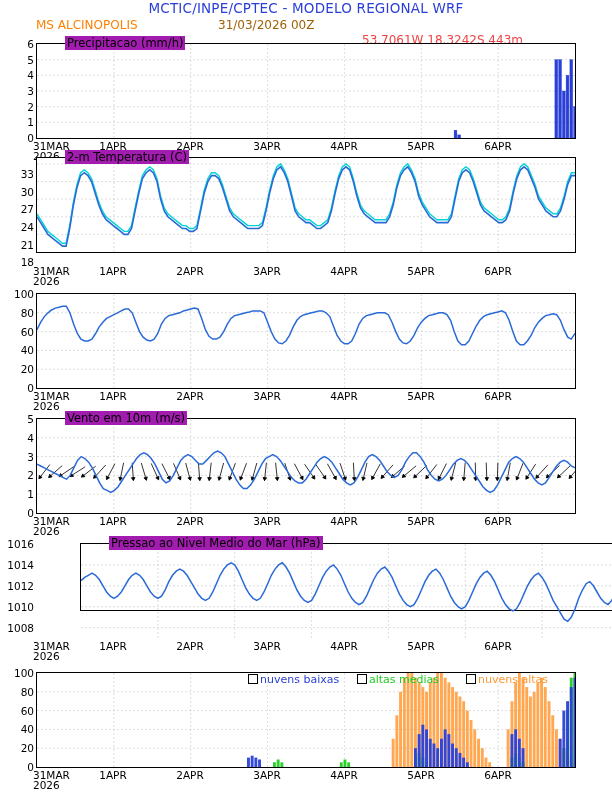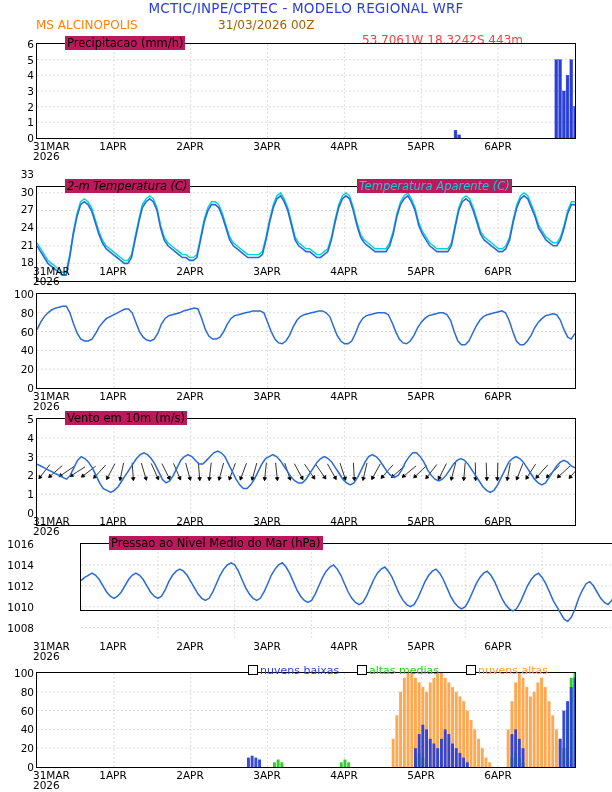--- a/index.html
+++ b/index.html
@@ -2,27 +2,27 @@
 <html><head>
 <meta charset="utf-8">
 <style>
   html,body{margin:0;padding:0;background:#ffffff;}
   body{width:612px;height:792px;font-family:"DejaVu Sans",sans-serif;position:relative;overflow:hidden;}
   .hdr{position:absolute;left:0;top:0;width:612px;text-align:center;color:#2a3fd8;font-size:13.5px;letter-spacing:.2px;}
   .sub-left{position:absolute;left:36px;top:18px;color:#ff8000;font-size:12px;}
   .sub-mid{position:absolute;left:218px;top:18px;color:#a16207;font-size:12px;}
   .sub-right{position:absolute;left:362px;top:33px;color:#ef4444;font-size:12px;}
   .panel{position:absolute;left:36px;width:540px;border:1px solid #000;box-sizing:border-box;background:#fff;}
-  .ptitle{position:absolute;font-size:11.5px;color:#000;background:#be185d;padding:0 2px;white-space:nowrap;}
+  .ptitle{position:absolute;font-size:11.5px;color:#000;background:#a21caf;padding:0 2px;white-space:nowrap;}
   .ptitle.cyan{color:#00d5d5;}
   .ylab{position:absolute;right:0;font-size:10.5px;color:#000;text-align:right;transform:translateY(-50%);width:34px;padding-right:3px;}
   .xlab{position:absolute;font-size:10.5px;color:#000;transform:translateX(-50%);}
   .xlab2{position:absolute;font-size:10.5px;color:#000;}
   svg{display:block;}
-  .legend{position:absolute;font-size:11px;white-space:nowrap;}
+  .legend{position:absolute;font-size:11px;white-space:nowrap;margin-top:9px;}
   .lg-sw{display:inline-block;width:8px;height:8px;border:1px solid #000;margin-right:2px;vertical-align:-1px;}
 </style>
 </head>
 <body>
 
 <div class="hdr">MCTIC/INPE/CPTEC - MODELO REGIONAL WRF</div>
 <div class="sub-left">MS ALCINOPOLIS</div>
 <div class="sub-mid">31/03/2026 00Z</div>
 <div class="sub-right">53.7061W 18.3242S 443m</div>
 
@@ -63,40 +63,39 @@
 <div class="ylab" style="left:0;top:138px;">0</div>
 <div class="xlab2" style="left:33px;top:140px;">31MAR</div>
 <div class="xlab" style="left:113px;top:140px;">1APR</div>
 <div class="xlab" style="left:190px;top:140px;">2APR</div>
 <div class="xlab" style="left:267px;top:140px;">3APR</div>
 <div class="xlab" style="left:344px;top:140px;">4APR</div>
 <div class="xlab" style="left:421px;top:140px;">5APR</div>
 <div class="xlab" style="left:498px;top:140px;">6APR</div>
 <div class="xlab2" style="left:33px;top:150px;">2026</div>
 
-<div class="panel" style="top:186px;height:96px;font-style:italic;">
+<div class="panel" style="top:157px;height:96px;">
   <svg width="538" height="94" viewBox="0 0 538 94">
     <g stroke="#bbb" stroke-width="0.5" stroke-dasharray="2,2">
       <line x1="0" y1="5.9" x2="538" y2="5.9"></line>
         <line x1="0" y1="23.5" x2="538" y2="23.5"></line>
       <line x1="0" y1="41.1" x2="538" y2="41.1"></line>
         <line x1="0" y1="58.8" x2="538" y2="58.8"></line>
       <line x1="0" y1="76.4" x2="538" y2="76.4"></line>
       <line x1="76.9" y1="0" x2="76.9" y2="94"></line>
         <line x1="153.7" y1="0" x2="153.7" y2="94"></line>
       <line x1="230.6" y1="0" x2="230.6" y2="94"></line>
         <line x1="307.4" y1="0" x2="307.4" y2="94"></line>
       <line x1="384.3" y1="0" x2="384.3" y2="94"></line>
         <line x1="461.1" y1="0" x2="461.1" y2="94"></line>
     </g>
     <polyline id="temp-s1" fill="none" stroke="#00d5d5" stroke-width="1.4" points="0.0,55.8 3.6,61.7 7.3,67.6 10.9,73.4 14.5,76.4 18.2,79.3 21.8,82.3 25.4,85.2 29.1,85.2 32.7,67.6 36.4,44.1 40.0,26.4 43.6,14.7 47.3,11.8 50.9,14.7 54.5,20.6 58.2,32.3 61.8,44.1 65.4,52.9 69.1,58.8 72.7,61.7 76.3,64.6 80.0,67.6 83.6,70.5 87.2,73.4 90.9,73.4 94.5,67.6 98.1,49.9 101.8,32.3 105.4,17.6 109.1,11.8 112.7,8.8 116.3,11.8 120.0,20.6 123.6,38.2 127.2,49.9 130.9,55.8 134.5,58.8 138.1,61.7 141.8,64.6 145.4,67.6 149.0,67.6 152.7,70.5 156.3,70.5 159.9,67.6 163.6,49.9 167.2,32.3 170.9,20.6 174.5,14.7 178.1,14.7 181.8,17.6 185.4,26.4 189.0,38.2 192.7,49.9 196.3,55.8 199.9,58.8 203.6,61.7 207.2,64.6 210.8,67.6 214.5,67.6 218.1,67.6 221.7,67.6 225.4,64.6 229.0,49.9 232.6,32.3 236.3,17.6 239.9,8.8 243.6,5.9 247.2,11.8 250.8,20.6 254.5,35.3 258.1,49.9 261.7,55.8 265.4,58.8 269.0,61.7 272.6,61.7 276.3,64.6 279.9,67.6 283.5,67.6 287.2,64.6 290.8,61.7 294.4,49.9 298.1,32.3 301.7,17.6 305.4,8.8 309.0,5.9 312.6,8.8 316.3,20.6 319.9,35.3 323.5,47.0 327.2,52.9 330.8,55.8 334.4,58.8 338.1,61.7 341.7,61.7 345.3,61.7 349.0,61.7 352.6,55.8 356.2,44.1 359.9,26.4 363.5,14.7 367.1,8.8 370.8,5.9 374.4,11.8 378.1,20.6 381.7,35.3 385.3,44.1 389.0,49.9 392.6,55.8 396.2,58.8 399.9,61.7 403.5,61.7 407.1,61.7 410.8,61.7 414.4,55.8 418.0,38.2 421.7,20.6 425.3,11.8 428.9,8.8 432.6,11.8 436.2,20.6 439.9,32.3 443.5,44.1 447.1,49.9 450.8,52.9 454.4,55.8 458.0,58.8 461.7,61.7 465.3,61.7 468.9,58.8 472.6,49.9 476.2,32.3 479.8,17.6 483.5,8.8 487.1,5.9 490.7,8.8 494.4,17.6 498.0,26.4 501.6,38.2 505.3,44.1 508.9,49.9 512.6,52.9 516.2,55.8 519.8,55.8 523.5,49.9 527.1,38.2 530.7,23.5 534.4,14.7 538.0,14.7"></polyline>
     <polyline id="temp-s0" fill="none" stroke="#2a6ad8" stroke-width="1.6" points="0.0,58.8 3.6,64.6 7.3,70.5 10.9,76.4 14.5,79.3 18.2,82.3 21.8,85.2 25.4,88.1 29.1,88.1 32.7,70.5 36.4,47.0 40.0,29.4 43.6,17.6 47.3,14.7 50.9,17.6 54.5,23.5 58.2,35.3 61.8,47.0 65.4,55.8 69.1,61.7 72.7,64.6 76.3,67.6 80.0,70.5 83.6,73.4 87.2,76.4 90.9,76.4 94.5,70.5 98.1,52.9 101.8,35.3 105.4,20.6 109.1,14.7 112.7,11.8 116.3,14.7 120.0,23.5 123.6,41.1 127.2,52.9 130.9,58.8 134.5,61.7 138.1,64.6 141.8,67.6 145.4,70.5 149.0,70.5 152.7,73.4 156.3,73.4 159.9,70.5 163.6,52.9 167.2,35.3 170.9,23.5 174.5,17.6 178.1,17.6 181.8,20.6 185.4,29.4 189.0,41.1 192.7,52.9 196.3,58.8 199.9,61.7 203.6,64.6 207.2,67.6 210.8,70.5 214.5,70.5 218.1,70.5 221.7,70.5 225.4,67.6 229.0,52.9 232.6,35.3 236.3,20.6 239.9,11.8 243.6,8.8 247.2,14.7 250.8,23.5 254.5,38.2 258.1,52.9 261.7,58.8 265.4,61.7 269.0,64.6 272.6,64.6 276.3,67.6 279.9,70.5 283.5,70.5 287.2,67.6 290.8,64.6 294.4,52.9 298.1,35.3 301.7,20.6 305.4,11.8 309.0,8.8 312.6,11.8 316.3,23.5 319.9,38.2 323.5,49.9 327.2,55.8 330.8,58.8 334.4,61.7 338.1,64.6 341.7,64.6 345.3,64.6 349.0,64.6 352.6,58.8 356.2,47.0 359.9,29.4 363.5,17.6 367.1,11.8 370.8,8.8 374.4,14.7 378.1,23.5 381.7,38.2 385.3,47.0 389.0,52.9 392.6,58.8 396.2,61.7 399.9,64.6 403.5,64.6 407.1,64.6 410.8,64.6 414.4,58.8 418.0,41.1 421.7,23.5 425.3,14.7 428.9,11.8 432.6,14.7 436.2,23.5 439.9,35.3 443.5,47.0 447.1,52.9 450.8,55.8 454.4,58.8 458.0,61.7 461.7,64.6 465.3,64.6 468.9,61.7 472.6,52.9 476.2,35.3 479.8,20.6 483.5,11.8 487.1,8.8 490.7,11.8 494.4,20.6 498.0,29.4 501.6,41.1 505.3,47.0 508.9,52.9 512.6,55.8 516.2,58.8 519.8,58.8 523.5,52.9 527.1,41.1 530.7,26.4 534.4,17.6 538.0,17.6"></polyline>
   </svg>
   <div class="ptitle" style="left:28px;top:-8px;">2-m Temperatura (C)</div>
-  <div class="ptitle cyan" style="left:320px;top:-8px;">Temperatura Aparente (C)</div>
 </div>
 <div class="ylab" style="left:0;top:174px;">33</div>
 <div class="ylab" style="left:0;top:191.6px;">30</div>
 <div class="ylab" style="left:0;top:209.2px;">27</div>
 <div class="ylab" style="left:0;top:226.9px;">24</div>
 <div class="ylab" style="left:0;top:244.5px;">21</div>
 <div class="ylab" style="left:0;top:262px;">18</div>
 <div class="xlab2" style="left:33px;top:265px;">31MAR</div>
 <div class="xlab" style="left:113px;top:265px;">1APR</div>
 <div class="xlab" style="left:190px;top:265px;">2APR</div>
@@ -131,21 +130,21 @@
 <div class="ylab" style="left:0;top:388px;">0</div>
 <div class="xlab2" style="left:33px;top:390px;">31MAR</div>
 <div class="xlab" style="left:113px;top:390px;">1APR</div>
 <div class="xlab" style="left:190px;top:390px;">2APR</div>
 <div class="xlab" style="left:267px;top:390px;">3APR</div>
 <div class="xlab" style="left:344px;top:390px;">4APR</div>
 <div class="xlab" style="left:421px;top:390px;">5APR</div>
 <div class="xlab" style="left:498px;top:390px;">6APR</div>
 <div class="xlab2" style="left:33px;top:400px;">2026</div>
 
-<div class="panel" style="top:418px;height:108px;">
+<div class="panel" style="top:418px;height:96px;">
   <svg width="538" height="94" viewBox="0 0 538 94">
     <g stroke="#bbb" stroke-width="0.5" stroke-dasharray="2,2">
       <line x1="0" y1="18.8" x2="538" y2="18.8"></line>
         <line x1="0" y1="37.6" x2="538" y2="37.6"></line>
       <line x1="0" y1="56.4" x2="538" y2="56.4"></line>
         <line x1="0" y1="75.2" x2="538" y2="75.2"></line>
       <line x1="76.9" y1="0" x2="76.9" y2="94"></line>
         <line x1="153.7" y1="0" x2="153.7" y2="94"></line>
       <line x1="230.6" y1="0" x2="230.6" y2="94"></line>
         <line x1="307.4" y1="0" x2="307.4" y2="94"></line>

